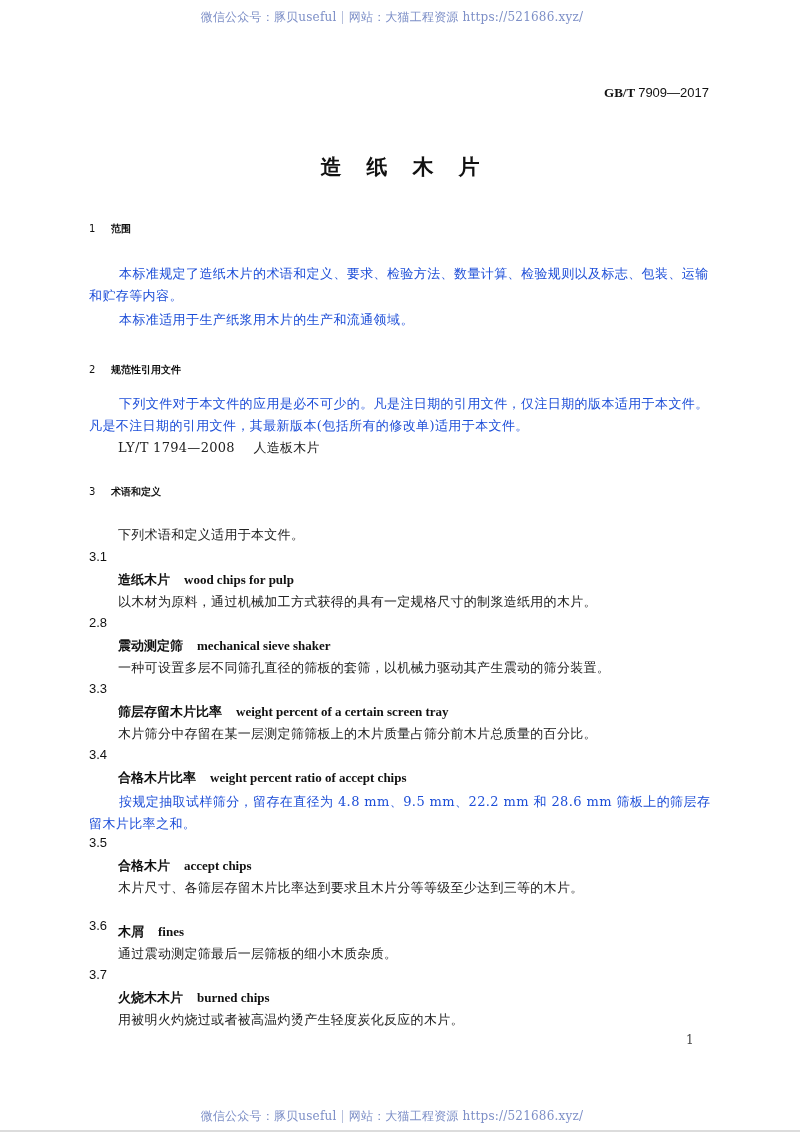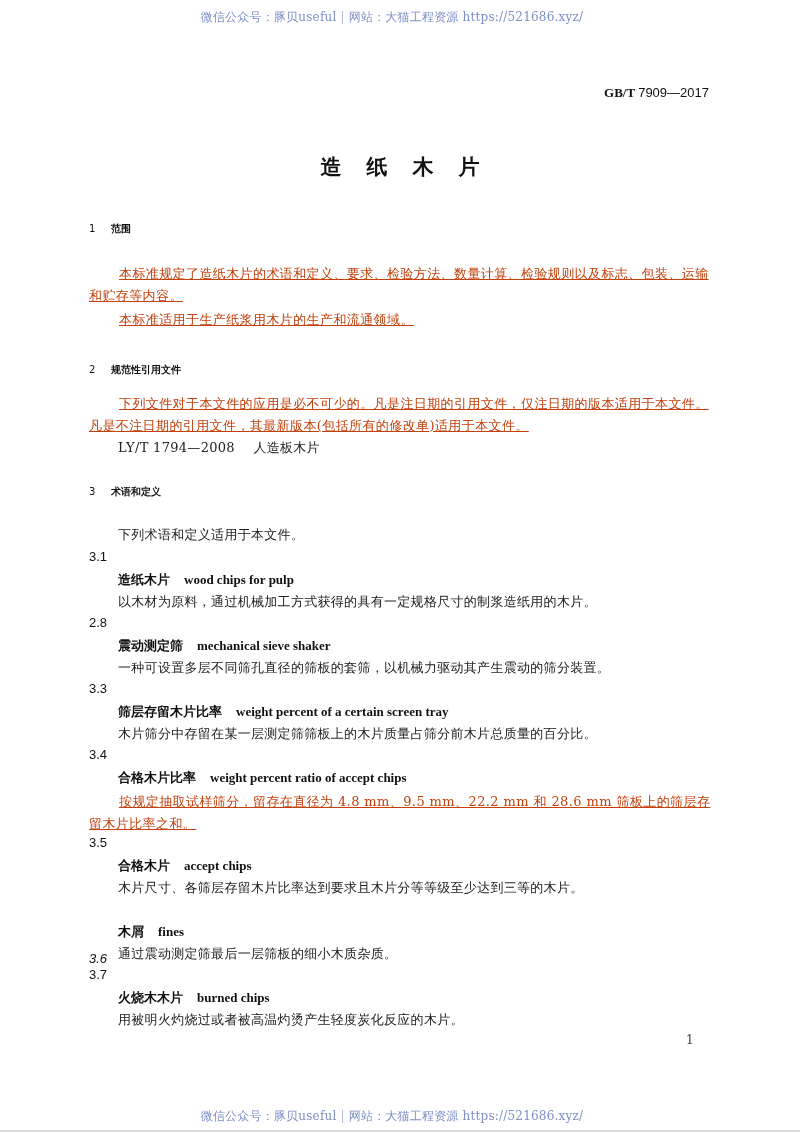--- a/index.html
+++ b/index.html
@@ -30,22 +30,22 @@
     font-family: "DejaVu Sans", sans-serif; padding-left: 25px; box-sizing: border-box;
   }
 
   .abs { position: absolute; }
   .sec-head {
     left: 89px; font-size: 10px; font-weight: bold; color: #111;
     font-family: "DejaVu Sans", sans-serif;
   }
   .sec-head .n { display: inline-block; width: 22px; font-weight: normal; }
   .para {
-    left: 89px; width: 626px; font-size: 13px; line-height: 22px; color: #c2410c;
-    text-indent: 30px; letter-spacing: 0.4px; text-decoration: underline;
+    left: 89px; width: 626px; font-size: 13px; line-height: 22px; color: #1d4ed8;
+    text-indent: 30px; letter-spacing: 0.4px;
   }
   .line { left: 118px; font-size: 13px; color: #222; white-space: nowrap; letter-spacing: 0.3px; }
   .clause-num {
     left: 89px; font-size: 13px; color: #111;
     font-family: "Liberation Sans", sans-serif;
   }
   .term {
     left: 118px; font-size: 13px; font-weight: bold; color: #111; white-space: nowrap;
     font-family: "DejaVu Sans", sans-serif;
   }
@@ -109,21 +109,21 @@
   <span>合格木片比率</span><span class="en">weight percent ratio of accept chips</span>
 </div>
 <div class="abs para" style="top:791px;">按规定抽取试样筛分，留存在直径为 4.8 mm、9.5 mm、22.2 mm 和 28.6 mm 筛板上的筛层存留木片比率之和。</div>
 
 <div class="abs clause-num" style="top:835px;">3.5</div>
 <div class="abs term" style="top:857px;">
   <span>合格木片</span><span class="en">accept chips</span>
 </div>
 <div class="abs line" style="top:879px;">木片尺寸、各筛层存留木片比率达到要求且木片分等等级至少达到三等的木片。</div>
 
-<div class="abs clause-num" style="top:951px;font-style:italic;">3.6</div>
+<div class="abs clause-num" style="top:918px;">3.6</div>
 <div class="abs term" style="top:923px;">
   <span>木屑</span><span class="en">fines</span>
 </div>
 <div class="abs line" style="top:945px;">通过震动测定筛最后一层筛板的细小木质杂质。</div>
 
 <div class="abs clause-num" style="top:967px;">3.7</div>
 <div class="abs term" style="top:989px;">
   <span>火烧木木片</span><span class="en">burned chips</span>
 </div>
 <div class="abs line" style="top:1011px;">用被明火灼烧过或者被高温灼烫产生轻度炭化反应的木片。</div>

